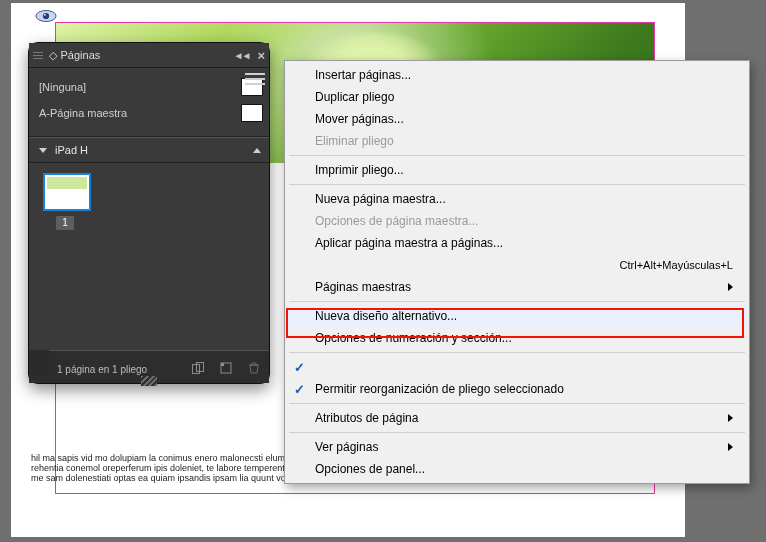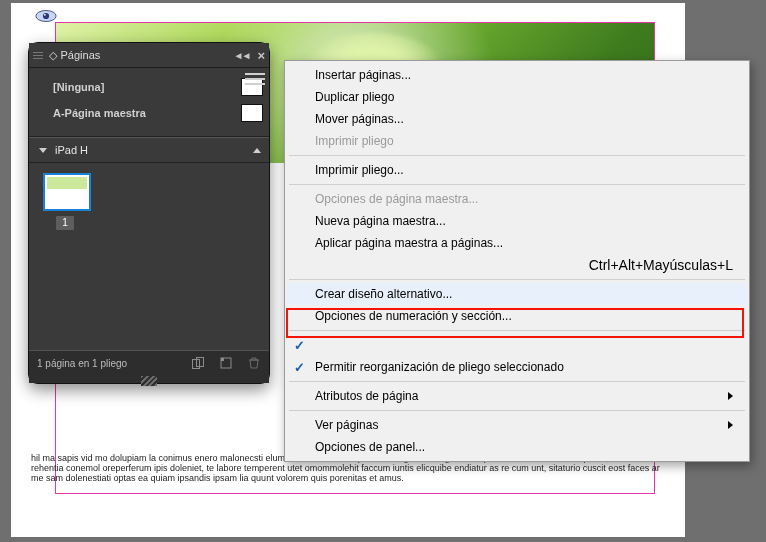--- a/index.html
+++ b/index.html
@@ -20,45 +20,45 @@
   .panel{position:absolute;left:28px;top:42px;width:240px;background:#2b2b2b;color:#cfcfcf;border:1px solid #111;border-radius:10px;box-shadow:0 6px 16px rgba(0,0,0,.45);}
   .panel-titlebar{display:flex;align-items:center;height:24px;background:#3a3a3a;border-bottom:1px solid #1d1d1d;padding:0 4px;}
   .panel-grip{width:10px;display:flex;flex-direction:column;gap:2px;margin-right:6px;}
   .panel-grip span{display:block;height:1px;background:#777;}
   .panel-title{flex:1;font-size:11px;color:#dcdcdc;}
   .panel-collapse{font-size:10px;color:#c6c6c6;letter-spacing:-2px;margin-right:8px;cursor:pointer;}
   .panel-close{color:#c6c6c6;font-size:13px;font-weight:bold;cursor:pointer;}
   .panel-body{background:#3a3a3a;}
   .flyout-btn{position:absolute;right:4px;top:28px;width:20px;height:16px;display:flex;flex-direction:column;justify-content:center;gap:3px;cursor:pointer;}
   .flyout-btn span{height:2px;background:#cfcfcf;display:block;}
-  .master-list{padding:6px 6px 6px 24px;font-weight:bold;}
+  .master-list{padding:6px 6px 6px 10px;}
   .master-row{display:flex;align-items:center;justify-content:space-between;height:26px;font-size:11px;color:#d0d0d0;}
   .master-thumb{width:20px;height:16px;background:#fff;border:1px solid #111;}
   .divider-h{height:1px;background:#222;margin-top:4px;}
   .layout-bar{display:flex;align-items:center;height:24px;background:#3a3a3a;border-top:1px solid #565656;border-bottom:1px solid #222;padding-left:10px;gap:8px;color:#e6e6e6;font-size:11px;}
   .mini-tri{width:0;height:0;border-left:4px solid transparent;border-right:4px solid transparent;border-top:5px solid #cfcfcf;}
   .mini-tri-r{border-top:none;border-bottom:5px solid #cfcfcf;margin-left:auto;margin-right:8px;width:0;height:0;border-left:4px solid transparent;border-right:4px solid transparent;}
   .pages-area{background:#3a3a3a;padding:10px 10px 120px 14px;}
   .page-thumb{position:relative;width:44px;height:34px;border:2px solid #1a82d6;background:#fff;margin-bottom:4px;}
   .page-thumb .inner{position:absolute;inset:2px;
      background:linear-gradient(180deg,#cbe89c 0 40%, #fff 40% 100%);}
   .page-thumb .letter-a{position:absolute;left:2px;top:1px;font-size:8px;color:#111;background:#fff;padding:0 1px;line-height:8px;}
   .page-num-badge{display:inline-block;width:18px;height:14px;line-height:14px;background:#5e5e5e;color:#fff;font-size:10px;text-align:center;border-radius:1px;margin-left:13px;}
-  .panel-footer{display:flex;align-items:center;height:24px;background:#2d2d2d;border-top:1px solid #525252;padding:0 8px;gap:14px;}
+  .panel-footer{display:flex;align-items:flex-end;height:24px;background:#2d2d2d;border-top:1px solid #525252;padding:0 8px;gap:14px;margin-left:20px;}
   .panel-footer .status{flex:1;font-size:10px;color:#bdbdbd;}
   .footer-icon{width:14px;height:14px;display:flex;align-items:center;justify-content:center;color:#8c8c8c;}
   .resize-grip{width:16px;height:10px;margin-top:1px;
      background:repeating-linear-gradient(135deg,#6a6a6a 0 2px,#2d2d2d 2px 4px);}
 
   
   .menu{position:absolute;left:284px;top:60px;width:460px;background:#f0f0f0;border:1px solid #9a9a9a;box-shadow:2px 4px 10px rgba(0,0,0,.35);padding:3px 2px;font-size:12px;color:#000;}
   .menu-item{display:flex;align-items:center;height:22px;padding-left:28px;padding-right:14px;position:relative;}
   .menu-item.hover{background:#e8f0fb;}
   .menu-item.disabled{color:#9a9a9a;}
-  .menu-item .shortcut{margin-left:auto;font-size:14px;color:#000;}
+  .menu-item .shortcut{margin-left:auto;font-size:11px;color:#000;}
   .menu-item .sub-arrow{margin-left:auto;width:0;height:0;border-top:4px solid transparent;border-bottom:4px solid transparent;border-left:5px solid #000;}
   .menu-sep{height:1px;margin:3px 2px;background:#cfcfcf;}
   .menu-check{position:absolute;left:7px;top:4px;color:#1a5fb4;font-size:13px;font-weight:bold;}
   .highlight{position:absolute;border:2px solid #f41405;pointer-events:none;}
 </style>
 </head>
 <body>
 
 <div class="app-bg">
 
@@ -150,42 +150,46 @@
     <div class="menu-item">
         <span>Insertar páginas...</span>
       </div>
     <div class="menu-item">
         <span>Duplicar pliego</span>
       </div>
     <div class="menu-item">
         <span>Mover páginas...</span>
       </div>
     <div class="menu-item disabled">
-        <span>Imprimir pliego</span>
+        <span>Eliminar pliego</span>
       </div>
     <div class="menu-sep"></div>
     <div class="menu-item">
         <span>Imprimir pliego...</span>
       </div>
     <div class="menu-sep"></div>
+    <div class="menu-item">
+        <span>Nueva página maestra...</span>
+      </div>
     <div class="menu-item disabled">
         <span>Opciones de página maestra...</span>
       </div>
     <div class="menu-item">
-        <span>Nueva página maestra...</span>
-      </div>
-    <div class="menu-item">
         <span>Aplicar página maestra a páginas...</span>
       </div>
     <div class="menu-item">
         <span class="shortcut">Ctrl+Alt+Mayúsculas+L</span>
       </div>
+    <div class="menu-item">
+        <span>Páginas maestras</span>
+        <span class="sub-arrow"></span>
+      </div>
     <div class="menu-sep"></div>
     <div class="menu-item hover">
-        <span>Crear diseño alternativo...</span>
+        <span>Nueva diseño alternativo...</span>
       </div>
     <div class="menu-item">
         <span>Opciones de numeración y sección...</span>
       </div>
     <div class="menu-sep"></div>
     <div class="menu-item">
         <span class="menu-check">✓</span>
       </div>
     <div class="menu-item">
         <span class="menu-check">✓</span>

